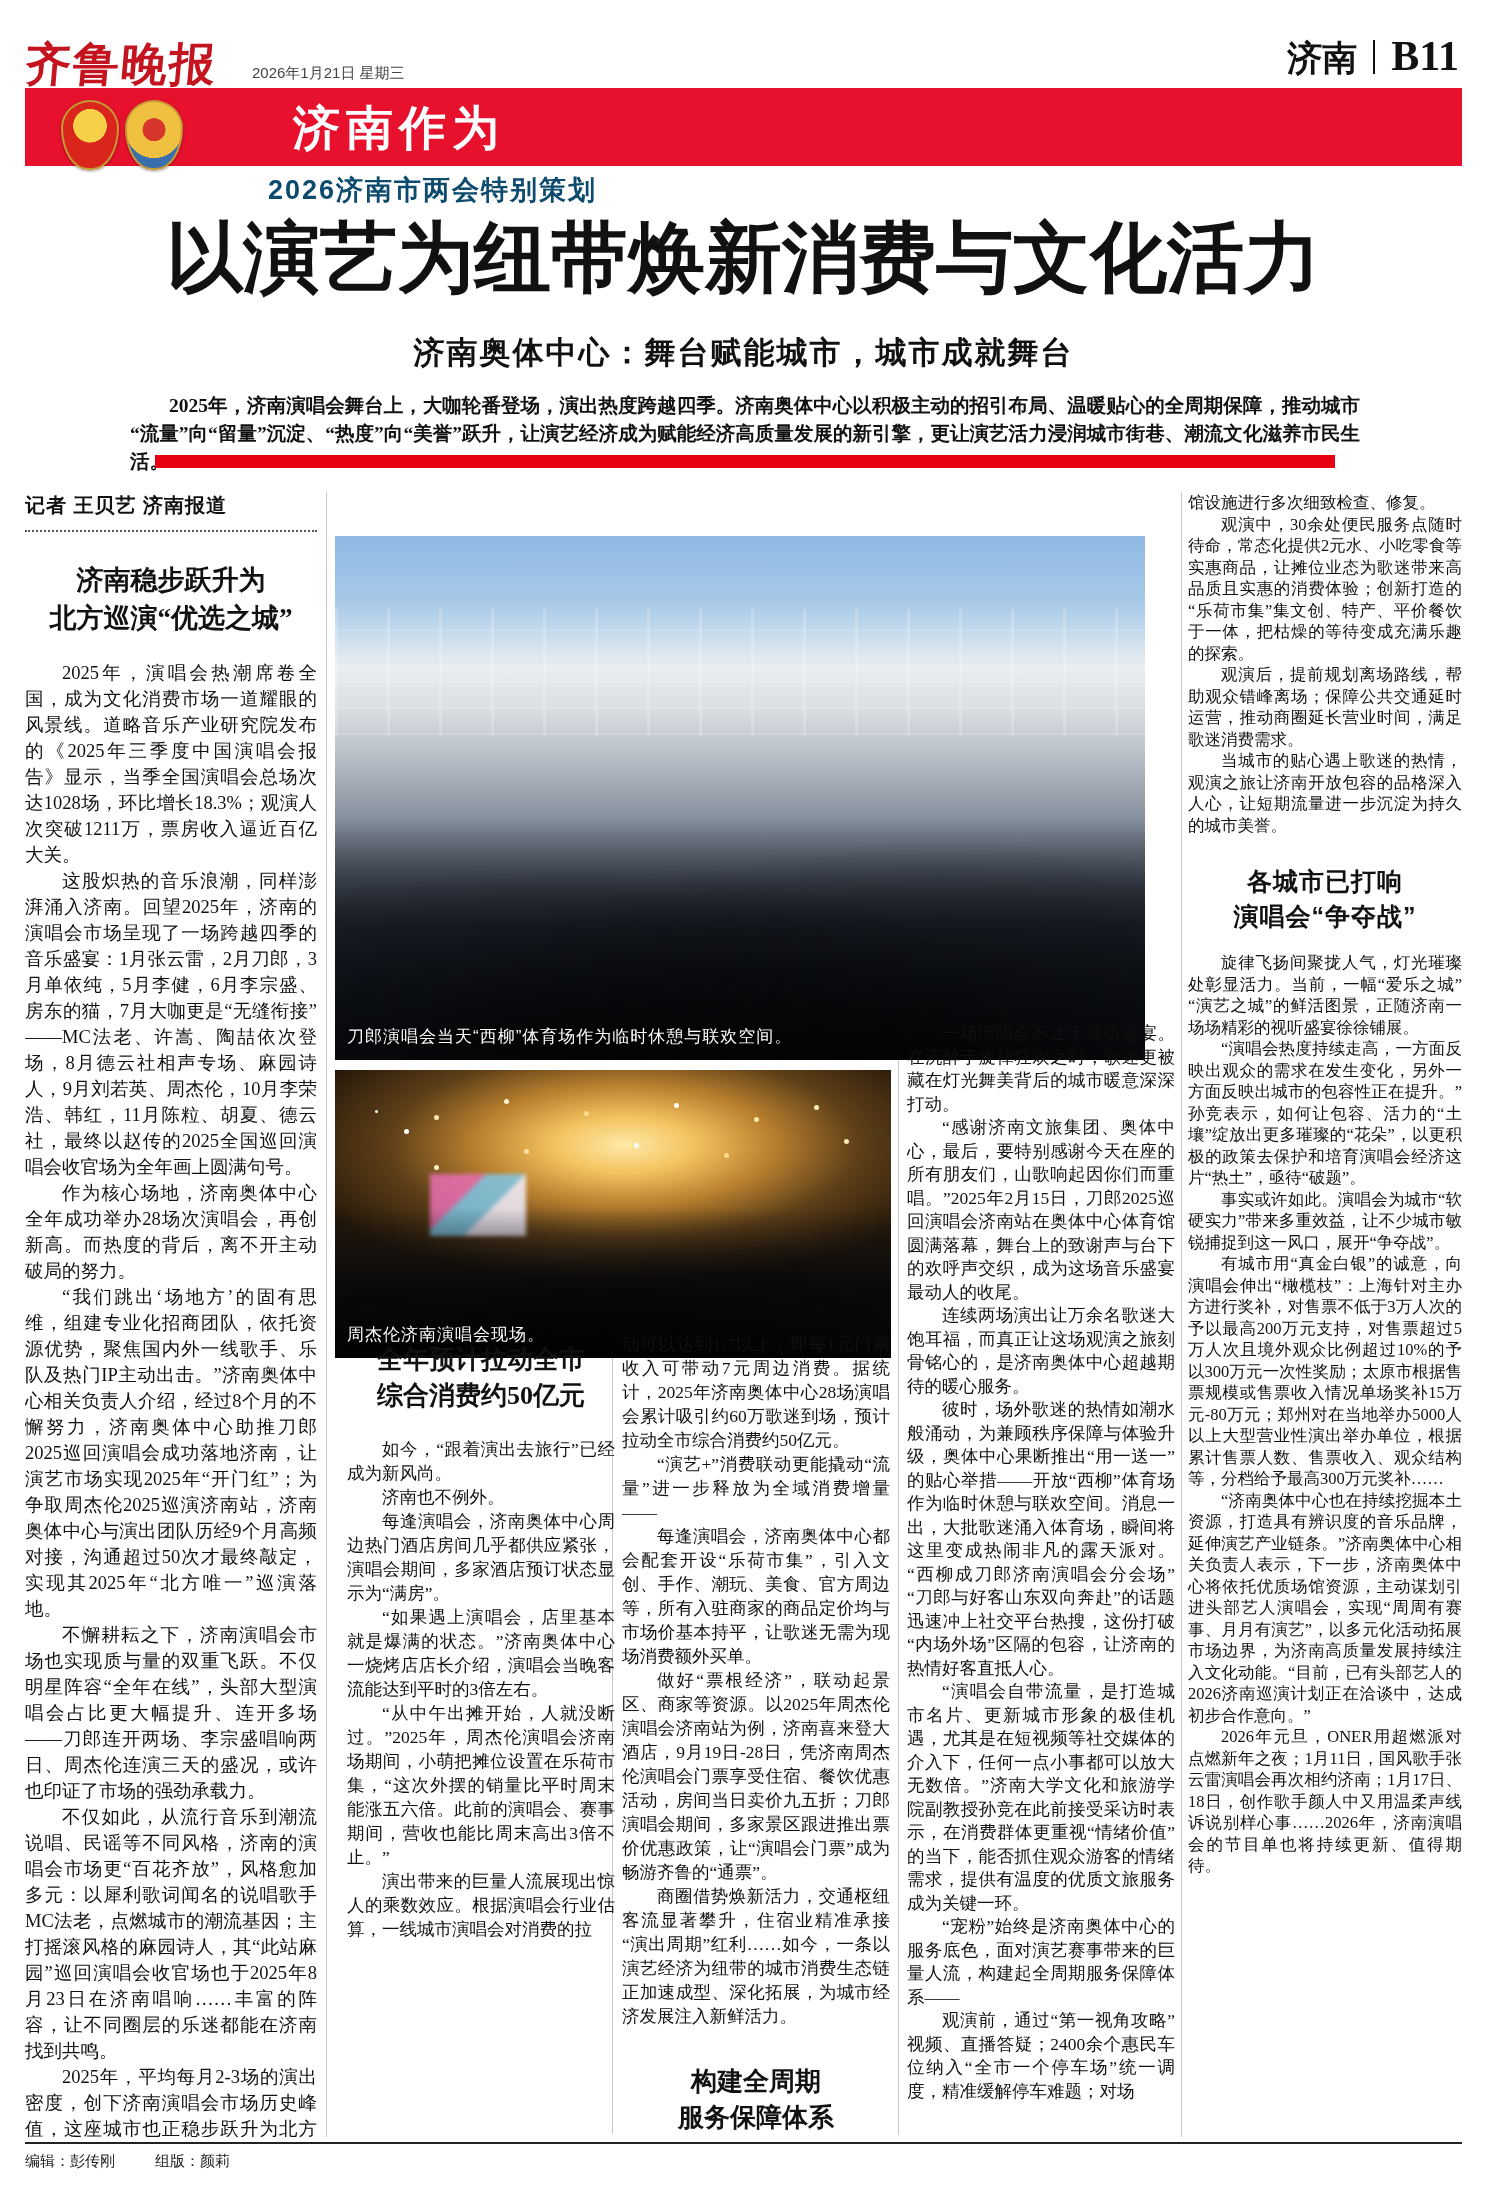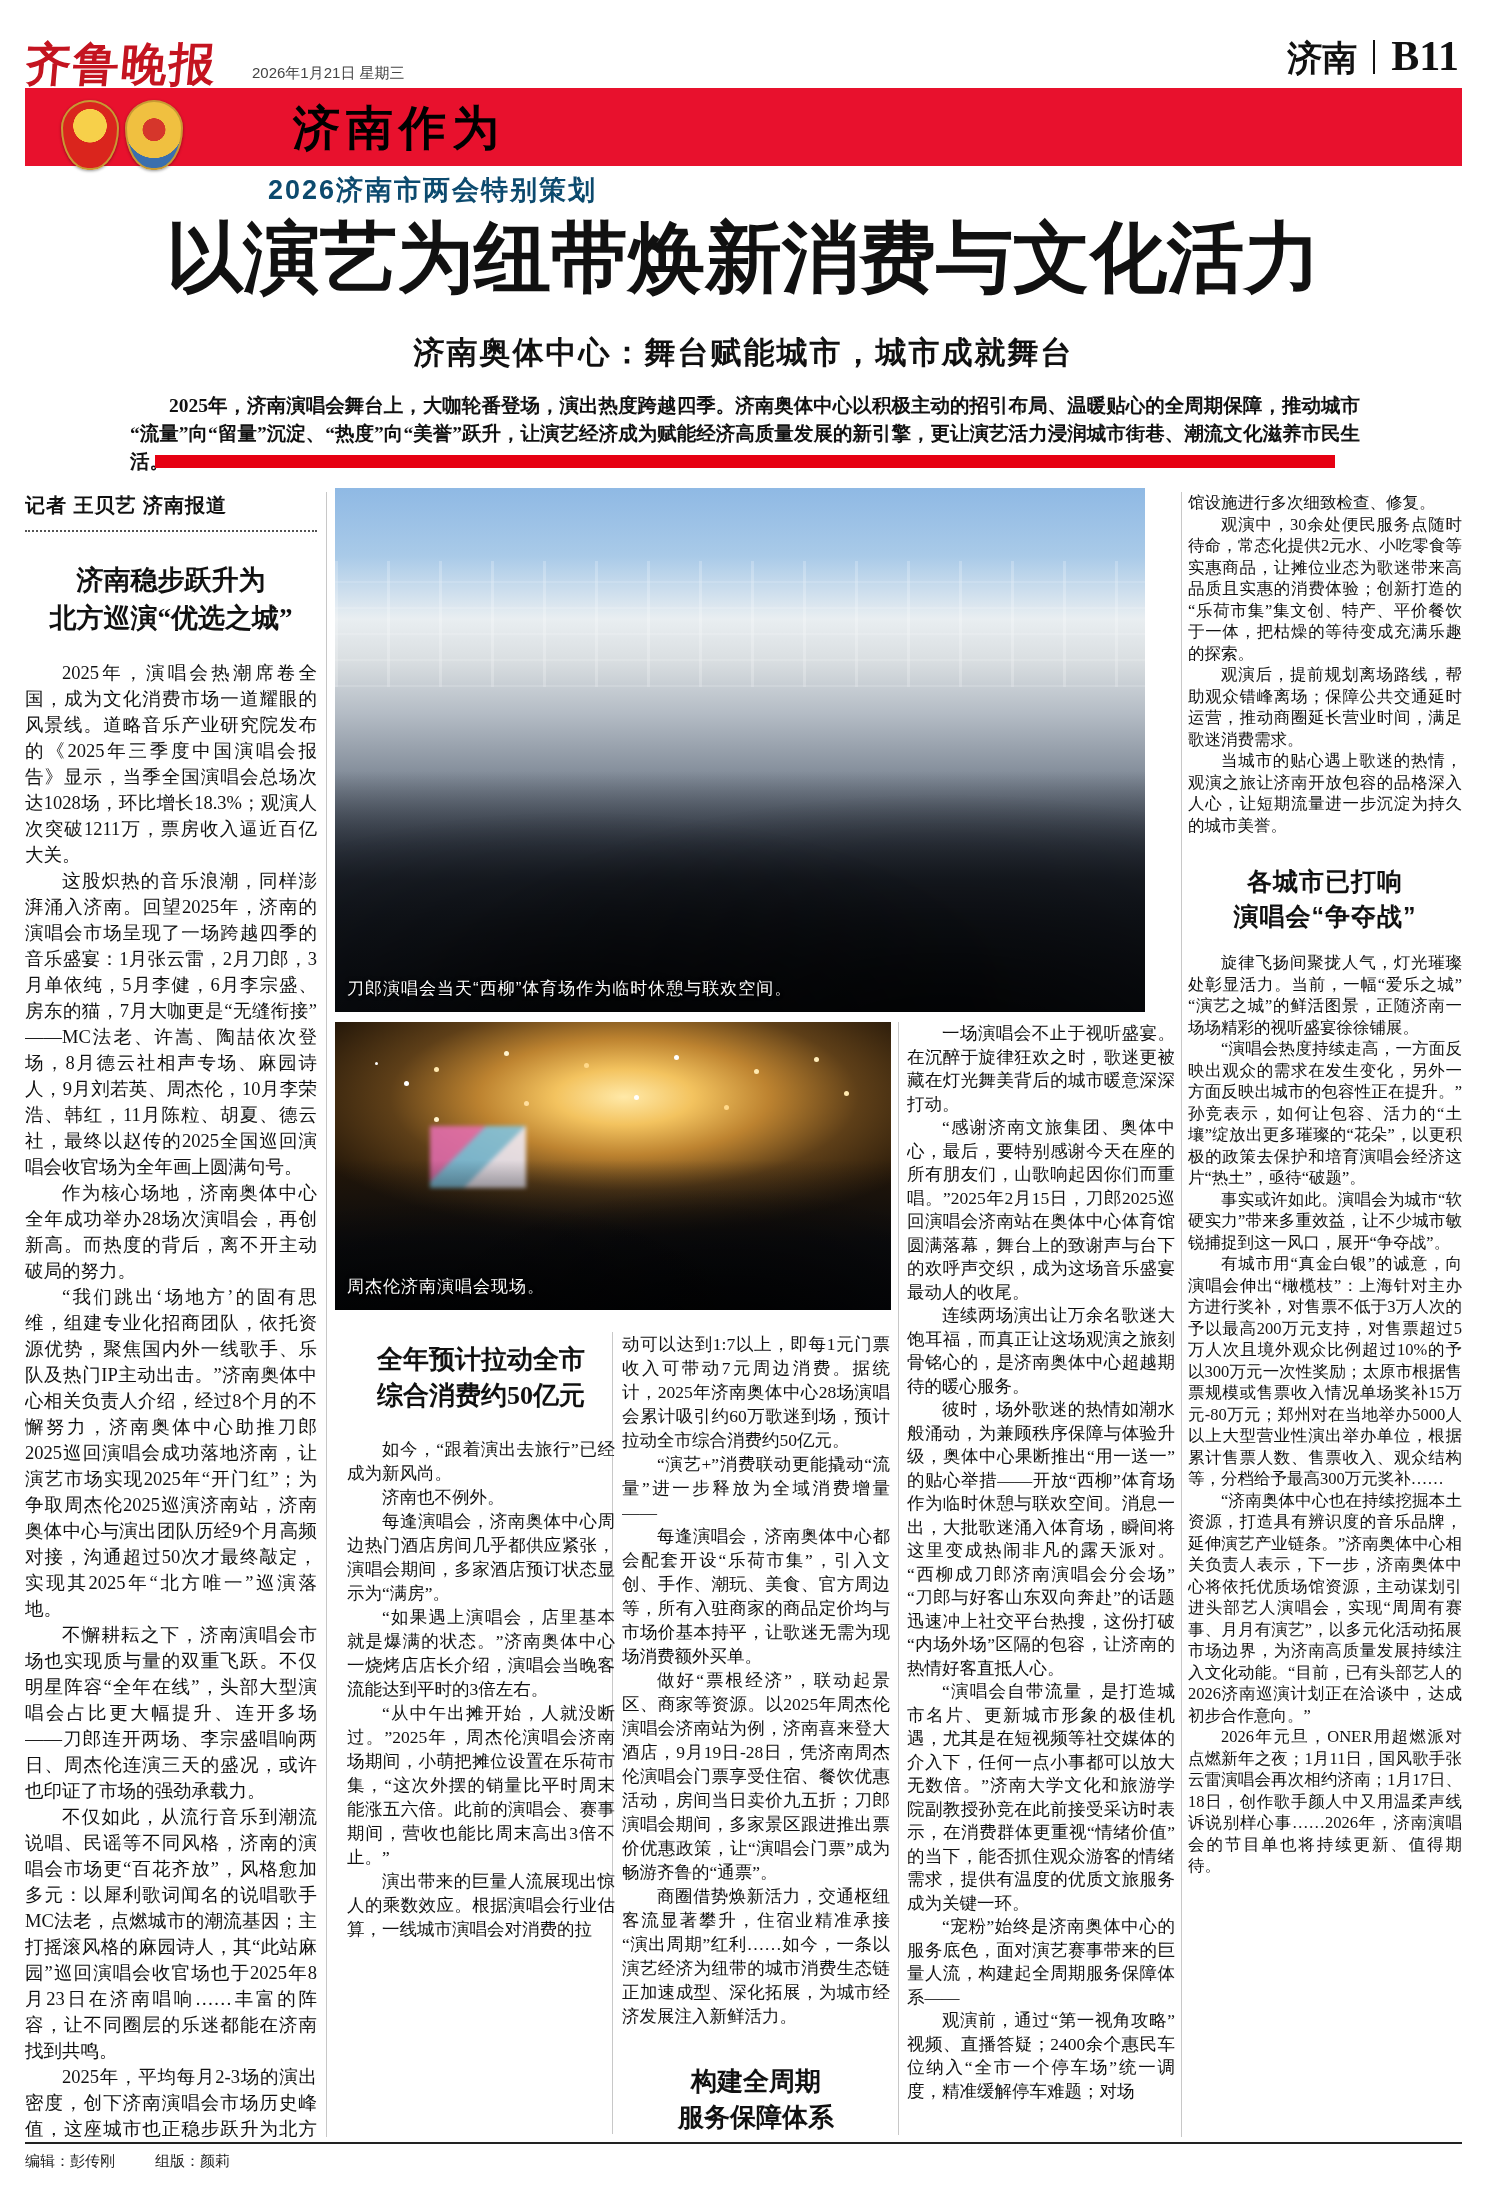--- a/index.html
+++ b/index.html
@@ -12,21 +12,21 @@
             color:#c41420;transform:skewX(-5deg);letter-spacing:2px;}
   #issue-date{position:absolute;left:252px;top:64px;font-size:15px;color:#444;}
   #header-right{position:absolute;right:28px;top:32px;display:flex;align-items:baseline;gap:16px;}
   #header-right .sec{font-size:35px;font-weight:bold;}
   #header-right .bar{width:2px;height:34px;background:#111;align-self:center;}
   #header-right .pg{font-size:42px;font-weight:bold;}
 
   
   #banner{position:absolute;left:25px;top:88px;width:1437px;height:78px;background:#e8112d;}
   #banner .title{position:absolute;left:268px;top:0;height:68px;line-height:80px;
-                 color:#000000;font-size:47px;font-weight:bold;letter-spacing:6px;}
+                 color:#ffffff;font-size:47px;font-weight:bold;letter-spacing:6px;}
   .emblem{position:absolute;top:12px;width:54px;height:66px;
           border-radius:50% 50% 46% 46% / 40% 40% 60% 60%;box-shadow:0 1px 3px rgba(0,0,0,.4);}
   #emblem1{left:36px;background:radial-gradient(circle at 50% 36%,#f7d04a 0 33%,#da251d 34% 100%);
            border:2px solid #c79a33;}
   #emblem2{left:100px;background:radial-gradient(circle at 50% 42%,#d6362b 0 24%,#f0c040 25% 60%,#3a6fae 61% 100%);
            border:2px solid #c79a33;}
   #tagline{position:absolute;left:268px;top:172px;font-size:27px;font-weight:bold;color:#0c4a6e;letter-spacing:2px;}
 
   
   #headline{position:absolute;left:0;top:210px;width:100%;text-align:center;
@@ -56,21 +56,21 @@
   .h-s3{font-size:26px;margin:36px 0 0;}
   .h-s4{font-size:25px;margin:28px 0 18px;font-family:"Liberation Sans","DejaVu Sans",sans-serif;letter-spacing:1px;}
 
   .vsep{position:absolute;width:1px;background:#c8c8c8;}
   #sep1{left:326px;top:492px;height:1645px;}
   #sep2{left:612px;top:1332px;height:802px;}
   #sep3{left:898px;top:1022px;height:1113px;}
   #sep4{left:1181px;top:492px;height:1645px;}
 
   
-  .photo{position:absolute;overflow:hidden;}
+  .photo{position:absolute;overflow:hidden;margin-top:48px;}
   #photo1{left:335px;top:488px;width:810px;height:524px;
     background:linear-gradient(180deg,#8fb9e4 0%,#a9cae8 13%,#e9eef1 25%,#d9dee1 33%,#b4bcc5 43%,#828c99 55%,#4d5664 68%,#232933 83%,#12161d 100%);}
   #photo1 .truss{position:absolute;left:0;top:14%;width:100%;height:24%;
     background:repeating-linear-gradient(90deg,rgba(255,255,255,.35) 0 3px,transparent 3px 52px),
                repeating-linear-gradient(0deg,rgba(255,255,255,.22) 0 2px,transparent 2px 26px);opacity:.6;}
   #photo1 .crowd{position:absolute;left:0;bottom:0;width:100%;height:46%;
     background:radial-gradient(ellipse at 30% 110%,rgba(0,0,0,.75),transparent 60%),
                radial-gradient(ellipse at 75% 115%,rgba(0,0,0,.8),transparent 65%),
                linear-gradient(0deg,#0b0e13 0%,rgba(20,24,31,.85) 55%,transparent 100%);}
   #photo2{left:335px;top:1022px;width:556px;height:288px;background:

